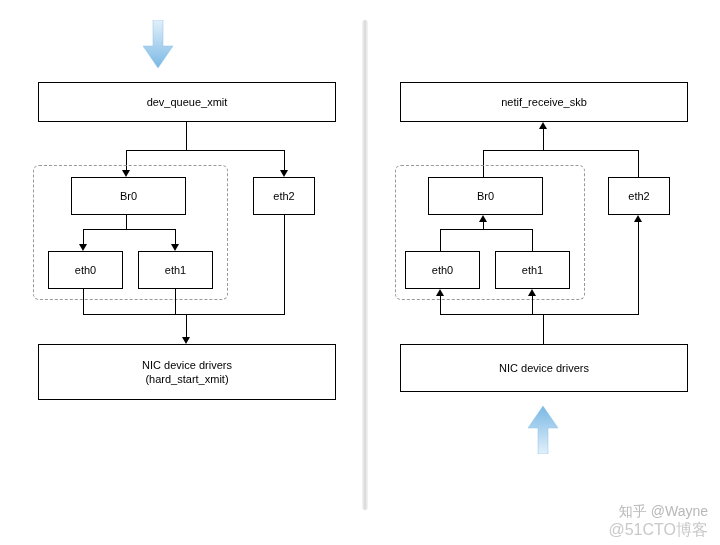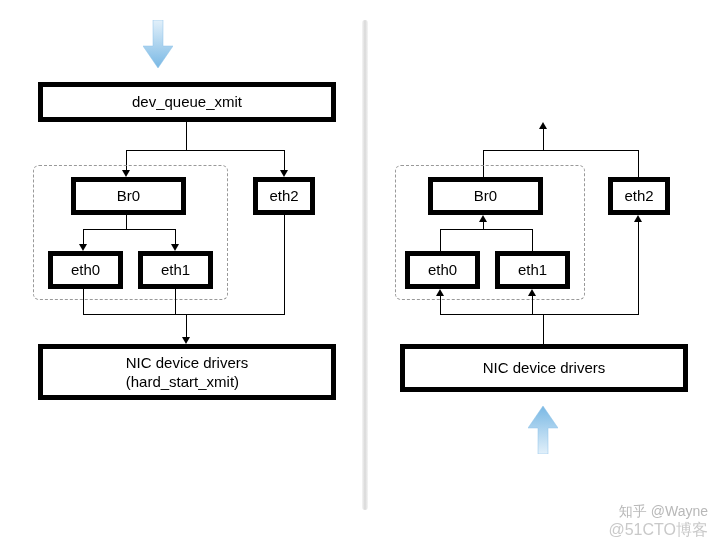--- a/index.html
+++ b/index.html
@@ -10,27 +10,27 @@
       font-family: Arial, sans-serif;
       position: relative;
     }
     .diagram {
       position: absolute;
     }
     .left { left: 38px; top: 30px; width: 300px; height: 480px; }
     .right { left: 400px; top: 30px; width: 290px; height: 480px; }
     .box {
       position: absolute;
-      border: 5px solid #000000;
+      border: 1px solid #000000;
       background: #fff;
       display: flex;
       align-items: center;
       justify-content: center;
-      text-align: left;
-      font-size: 15px;
+      text-align: center;
+      font-size: 11px;
       line-height: 1.3;
     }
     .dashed-group {
       position: absolute;
       border: 1px dashed #999;
       border-radius: 6px;
       background: transparent;
     }
     .divider {
       position: absolute;
@@ -139,20 +139,23 @@
   <div class="arrowhead arrow-down" style="left:144px; top:307px;"></div>
 
   <div class="box" style="left:0; top:314px; width:298px; height:56px; white-space:pre-line;">
     <span>NIC device drivers
 (hard_start_xmit)</span>
   </div>
 </div>
 
 <div class="diagram right">
 
+  <div class="box" style="left:0; top:52px; width:288px; height:40px;">
+    <span>netif_receive_skb</span>
+  </div>
 
   <div class="connector vline" style="left:143px; top:99px; height:21px;"></div>
   <div class="arrowhead arrow-up" style="left:139px; top:92px;"></div>
   <div class="connector hline" style="left:83px; top:120px; width:155px;"></div>
   <div class="connector vline" style="left:83px; top:120px; height:27px;"></div>
   <div class="connector vline" style="left:238px; top:120px; height:27px;"></div>
 
   <div class="dashed-group" style="left:-5px; top:135px; width:190px; height:135px;"></div>
 
   <div class="box" style="left:28px; top:147px; width:115px; height:38px;">

